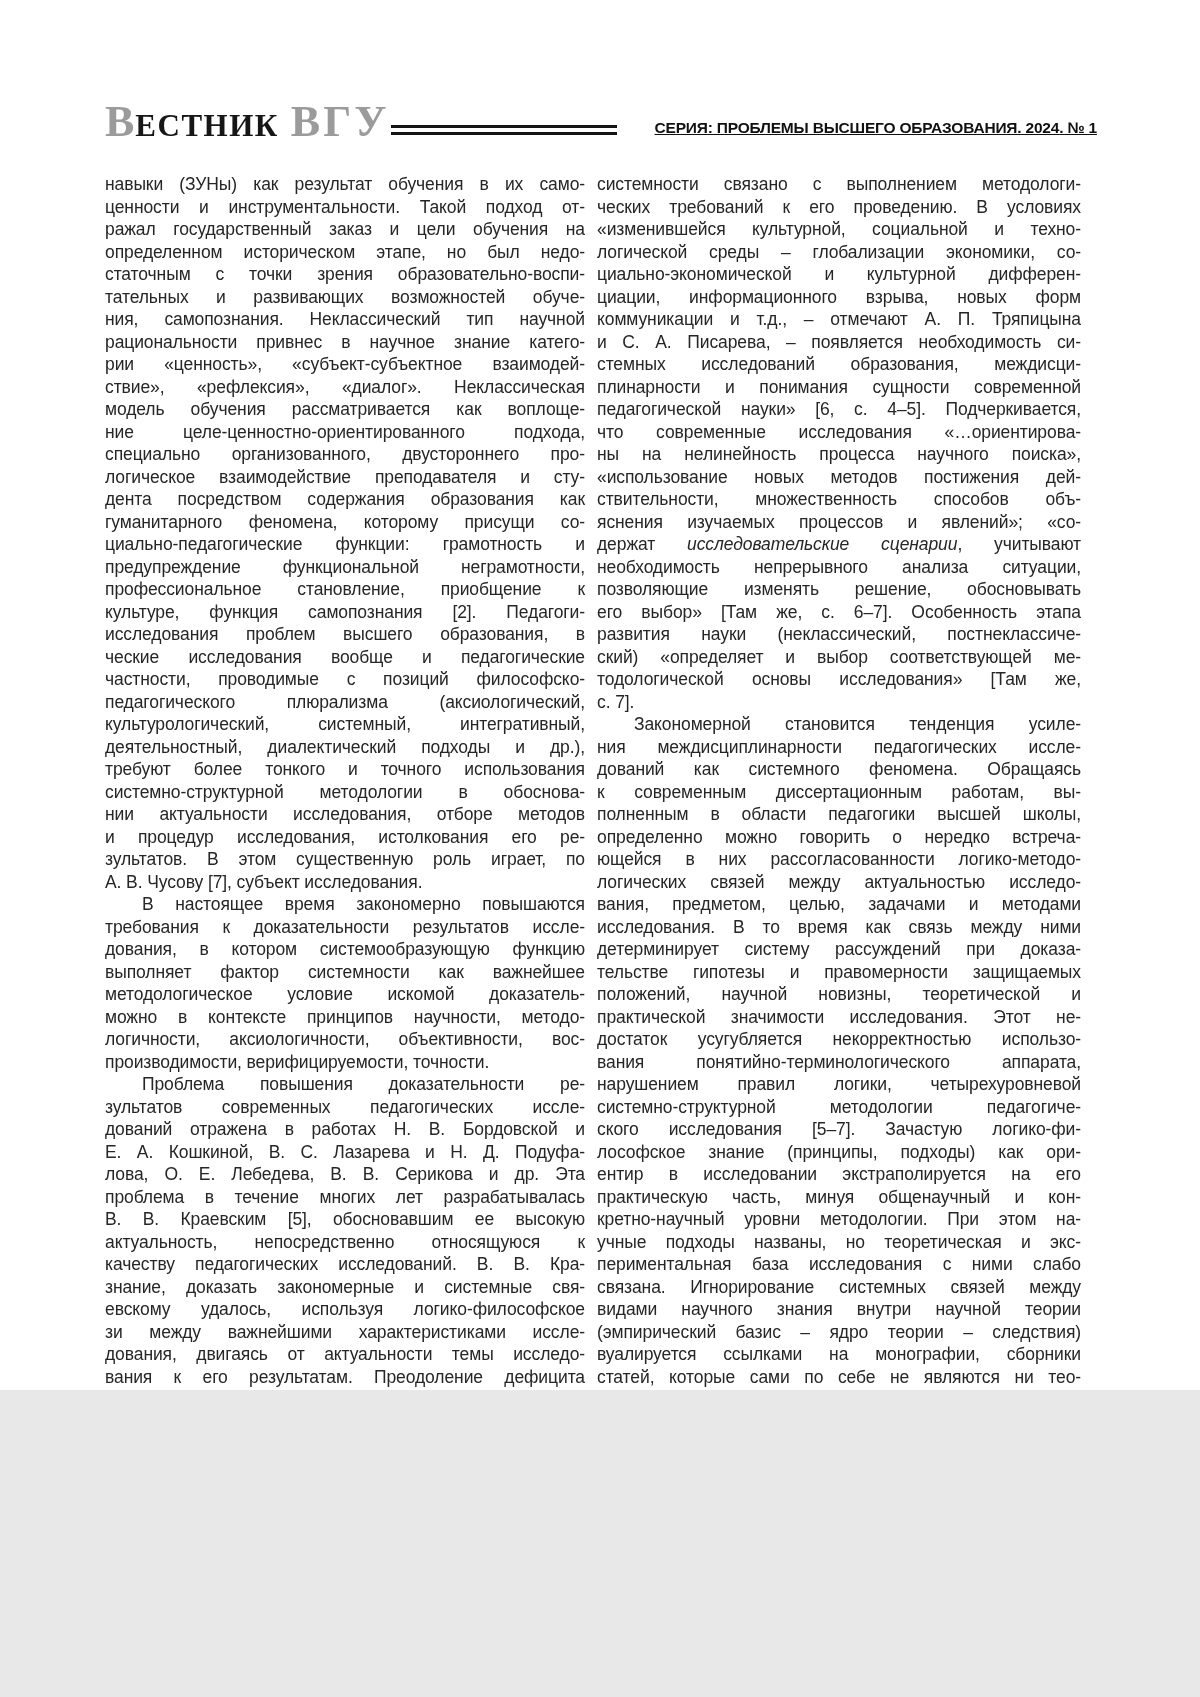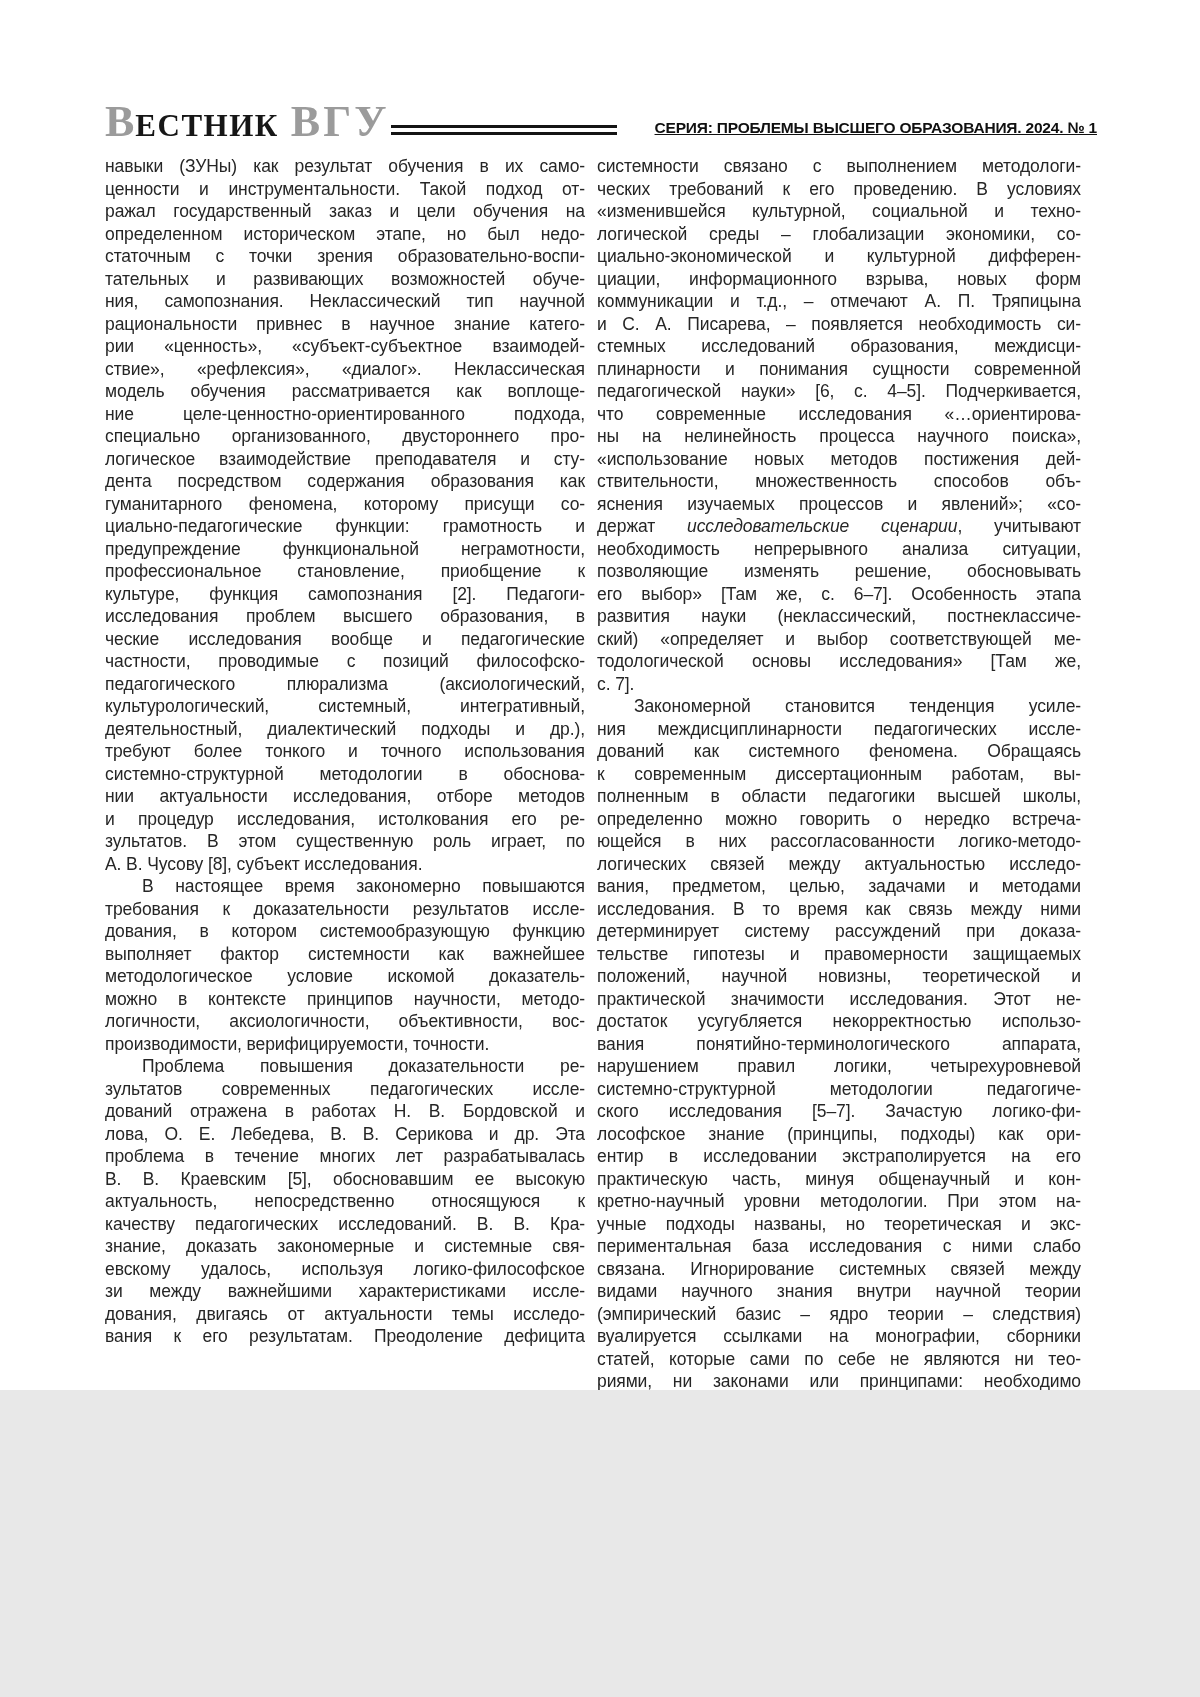--- a/index.html
+++ b/index.html
@@ -21,21 +21,21 @@
   .logo-accent{font-size:44px;color:var(--logo-gray);margin-left:12px;letter-spacing:3px;}
   .header-rule{
     flex:0 0 226px;height:4px;margin:0 0 9px 2px;
     border-top:3px solid var(--rule);border-bottom:3px solid var(--rule);
   }
   .series{
     margin-left:auto;font-weight:700;font-size:15.5px;letter-spacing:-0.2px;
     color:#101010;padding-bottom:7px;white-space:nowrap;text-decoration:underline;
   }
   
-  .content{display:flex;gap:12px;margin-top:11px;}
+  .content{display:flex;gap:12px;margin-top:29px;}
   .col{font-size:17.5px;line-height:22.5px;letter-spacing:-0.1px;}
   .col-left{width:480px;}
   .col-right{width:484px;}
   .line{height:22.5px;text-align:justify;text-align-last:justify;overflow:visible;}
   .line.para-end{text-align-last:left;}
   .line.indent{text-indent:37px;}
   .it{font-style:italic;}
   
   .footer{display:flex;align-items:flex-start;margin-top:160px;}
   .page-num{font-family:"Liberation Serif",serif;font-weight:700;font-size:23px;line-height:1;color:#1d4ed8;}
@@ -79,36 +79,37 @@
           <div class="line">ческие исследования вообще и педагогические</div>
           <div class="line">частности, проводимые с позиций философско-</div>
           <div class="line">педагогического плюрализма (аксиологический,</div>
           <div class="line">культурологический, системный, интегративный,</div>
           <div class="line">деятельностный, диалектический подходы и др.),</div>
           <div class="line">требуют более тонкого и точного использования</div>
           <div class="line">системно-структурной методологии в обоснова-</div>
           <div class="line">нии актуальности исследования, отборе методов</div>
           <div class="line">и процедур исследования, истолкования его ре-</div>
           <div class="line">зультатов. В этом существенную роль играет, по</div>
-          <div class="line para-end">А. В. Чусову [8], субъект исследования.</div>
+          <div class="line para-end">А. В. Чусову [7], субъект исследования.</div>
         </div>
         <div>
           <div class="line indent">В настоящее время закономерно повышаются</div>
           <div class="line">требования к доказательности результатов иссле-</div>
           <div class="line">дования, в котором системообразующую функцию</div>
           <div class="line">выполняет фактор системности как важнейшее</div>
           <div class="line">методологическое условие искомой доказатель-</div>
           <div class="line">можно в контексте принципов научности, методо-</div>
           <div class="line">логичности, аксиологичности, объективности, вос-</div>
           <div class="line para-end">производимости, верифицируемости, точности.</div>
         </div>
         <div>
           <div class="line indent">Проблема повышения доказательности ре-</div>
           <div class="line">зультатов современных педагогических иссле-</div>
           <div class="line">дований отражена в работах Н. В. Бордовской и</div>
+          <div class="line">Е. А. Кошкиной, В. С. Лазарева и Н. Д. Подуфа-</div>
           <div class="line">лова, О. Е. Лебедева, В. В. Серикова и др. Эта</div>
           <div class="line">проблема в течение многих лет разрабатывалась</div>
           <div class="line">В. В. Краевским [5], обосновавшим ее высокую</div>
           <div class="line">актуальность, непосредственно относящуюся к</div>
           <div class="line">качеству педагогических исследований. В. В. Кра-</div>
           <div class="line">знание, доказать закономерные и системные свя-</div>
           <div class="line">евскому удалось, используя логико-философское</div>
           <div class="line">зи между важнейшими характеристиками иссле-</div>
           <div class="line">дования, двигаясь от актуальности темы исследо-</div>
           <div class="line">вания к его результатам. Преодоление дефицита</div>

